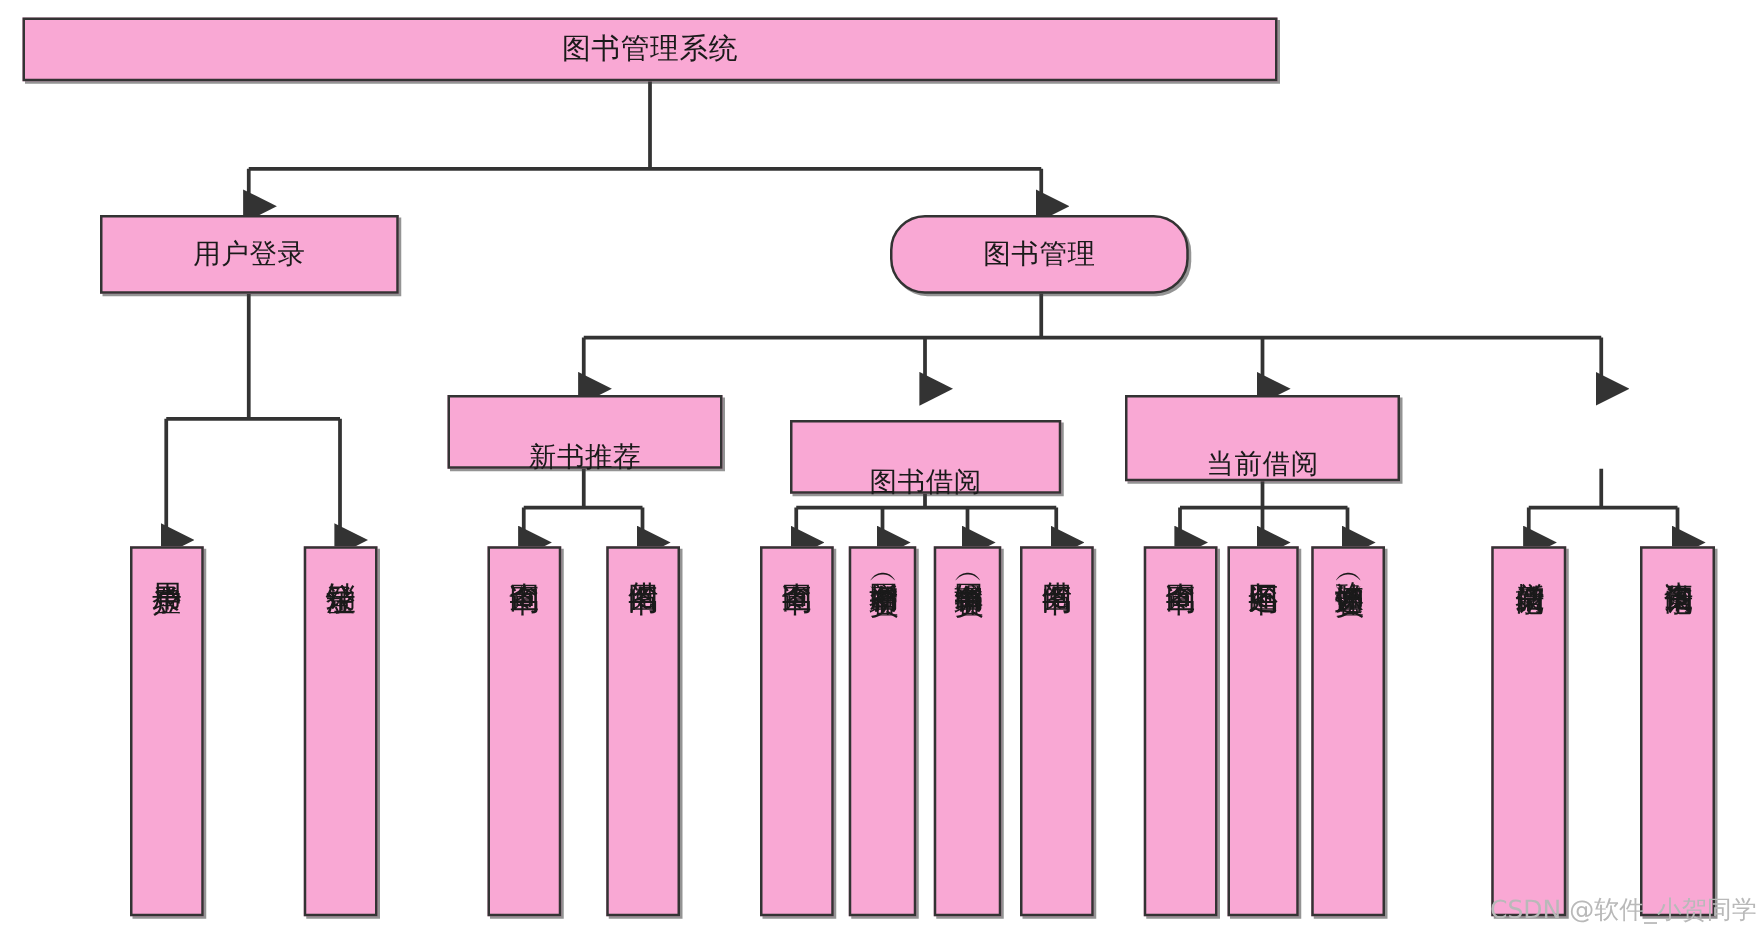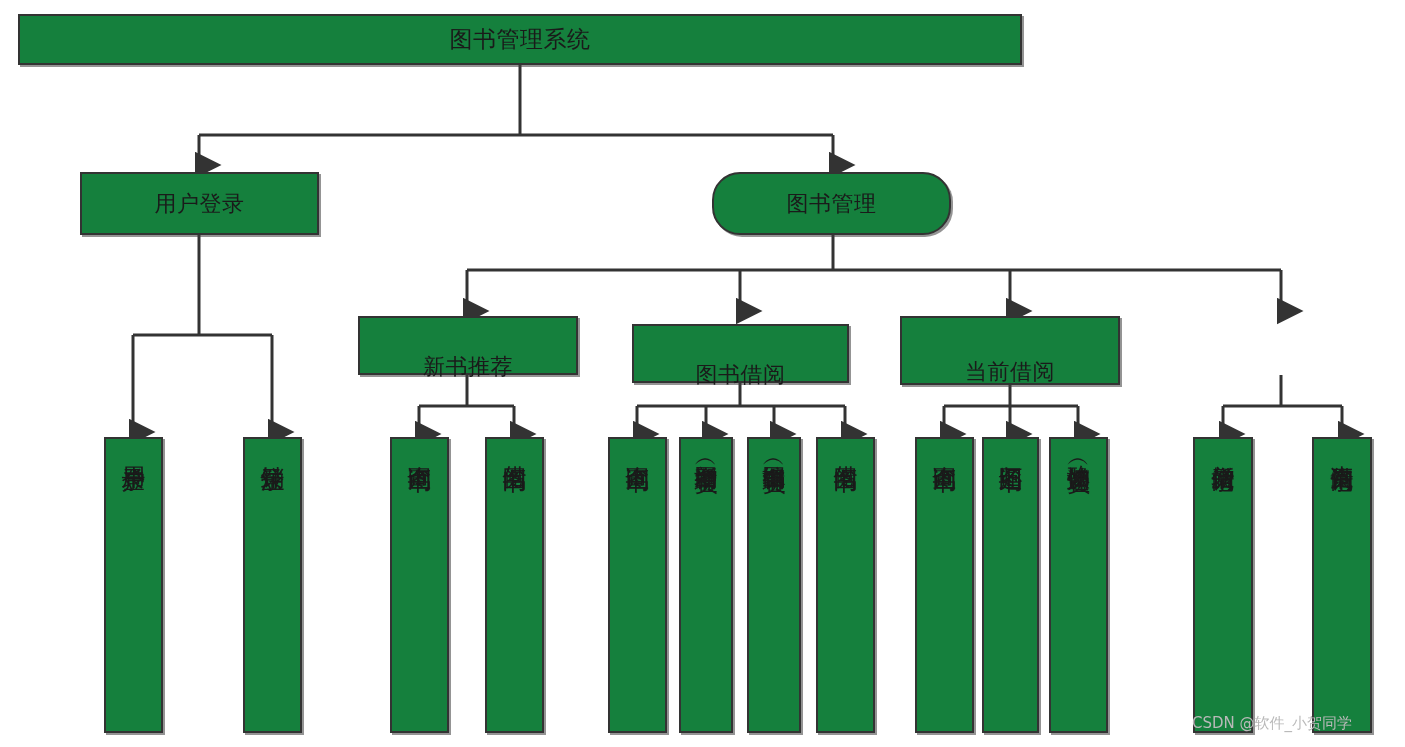--- a/index.html
+++ b/index.html
@@ -21,21 +21,21 @@
     position: absolute;
     left: 0;
     top: 0;
     width: 1405px;
     height: 747px;
     pointer-events: none;
   }
   .node {
     position: absolute;
     box-sizing: border-box;
-    background: #15803d;
+    background: #f9a8d4;
     border: 2px solid #333333;
     box-shadow: 2px 2px 0 0 rgba(60,60,60,0.55);
     display: flex;
     align-items: center;
     justify-content: center;
     color: #1a1a1a;
     z-index: 2;
   }
   .node .lbl {
     display: block;
@@ -57,21 +57,21 @@
     font-size: 24px;
     line-height: 1.0;
     letter-spacing: 1px;
     white-space: nowrap;
   }
   .node.leaf.tall .lbl { font-size: 23px; }
   .watermark {
     position: absolute;
     left: 1192px;
     top: 714px;
-    font-size: 15px;
+    font-size: 20px;
     color: #b9b9b9;
     white-space: nowrap;
     z-index: 5;
     font-family: "DejaVu Sans", "Liberation Sans", sans-serif;
   }
 </style>
 </head>
 <body>
 
 <div id="canvas">
@@ -135,21 +135,21 @@
   <div class="node lvl1" style="left:80px; top:172px; width:239px; height:63px;">
     <span class="lbl">用户登录</span>
   </div>
   <div class="node lvl1" style="left:712px; top:172px; width:239px; height:63px;border-radius:28px;">
     <span class="lbl">图书管理</span>
   </div>
 
   <div class="node lvl2" style="left:358px; top:316px; width:220px; height:59px;">
     <span class="lbl">新书推荐</span>
   </div>
-  <div class="node lvl2" style="left:632px; top:324px; width:217px; height:59px;">
+  <div class="node lvl2" style="left:632px; top:336px; width:217px; height:59px;">
     <span class="lbl">图书借阅</span>
   </div>
   <div class="node lvl2" style="left:900px; top:316px; width:220px; height:69px;">
     <span class="lbl">当前借阅</span>
   </div>
 
   <div class="node leaf" style="left:104px; top:437px; width:59px; height:296px;">
     <span class="lbl">用户登录</span>
   </div>
   <div class="node leaf" style="left:243px; top:437px; width:59px; height:296px;">

